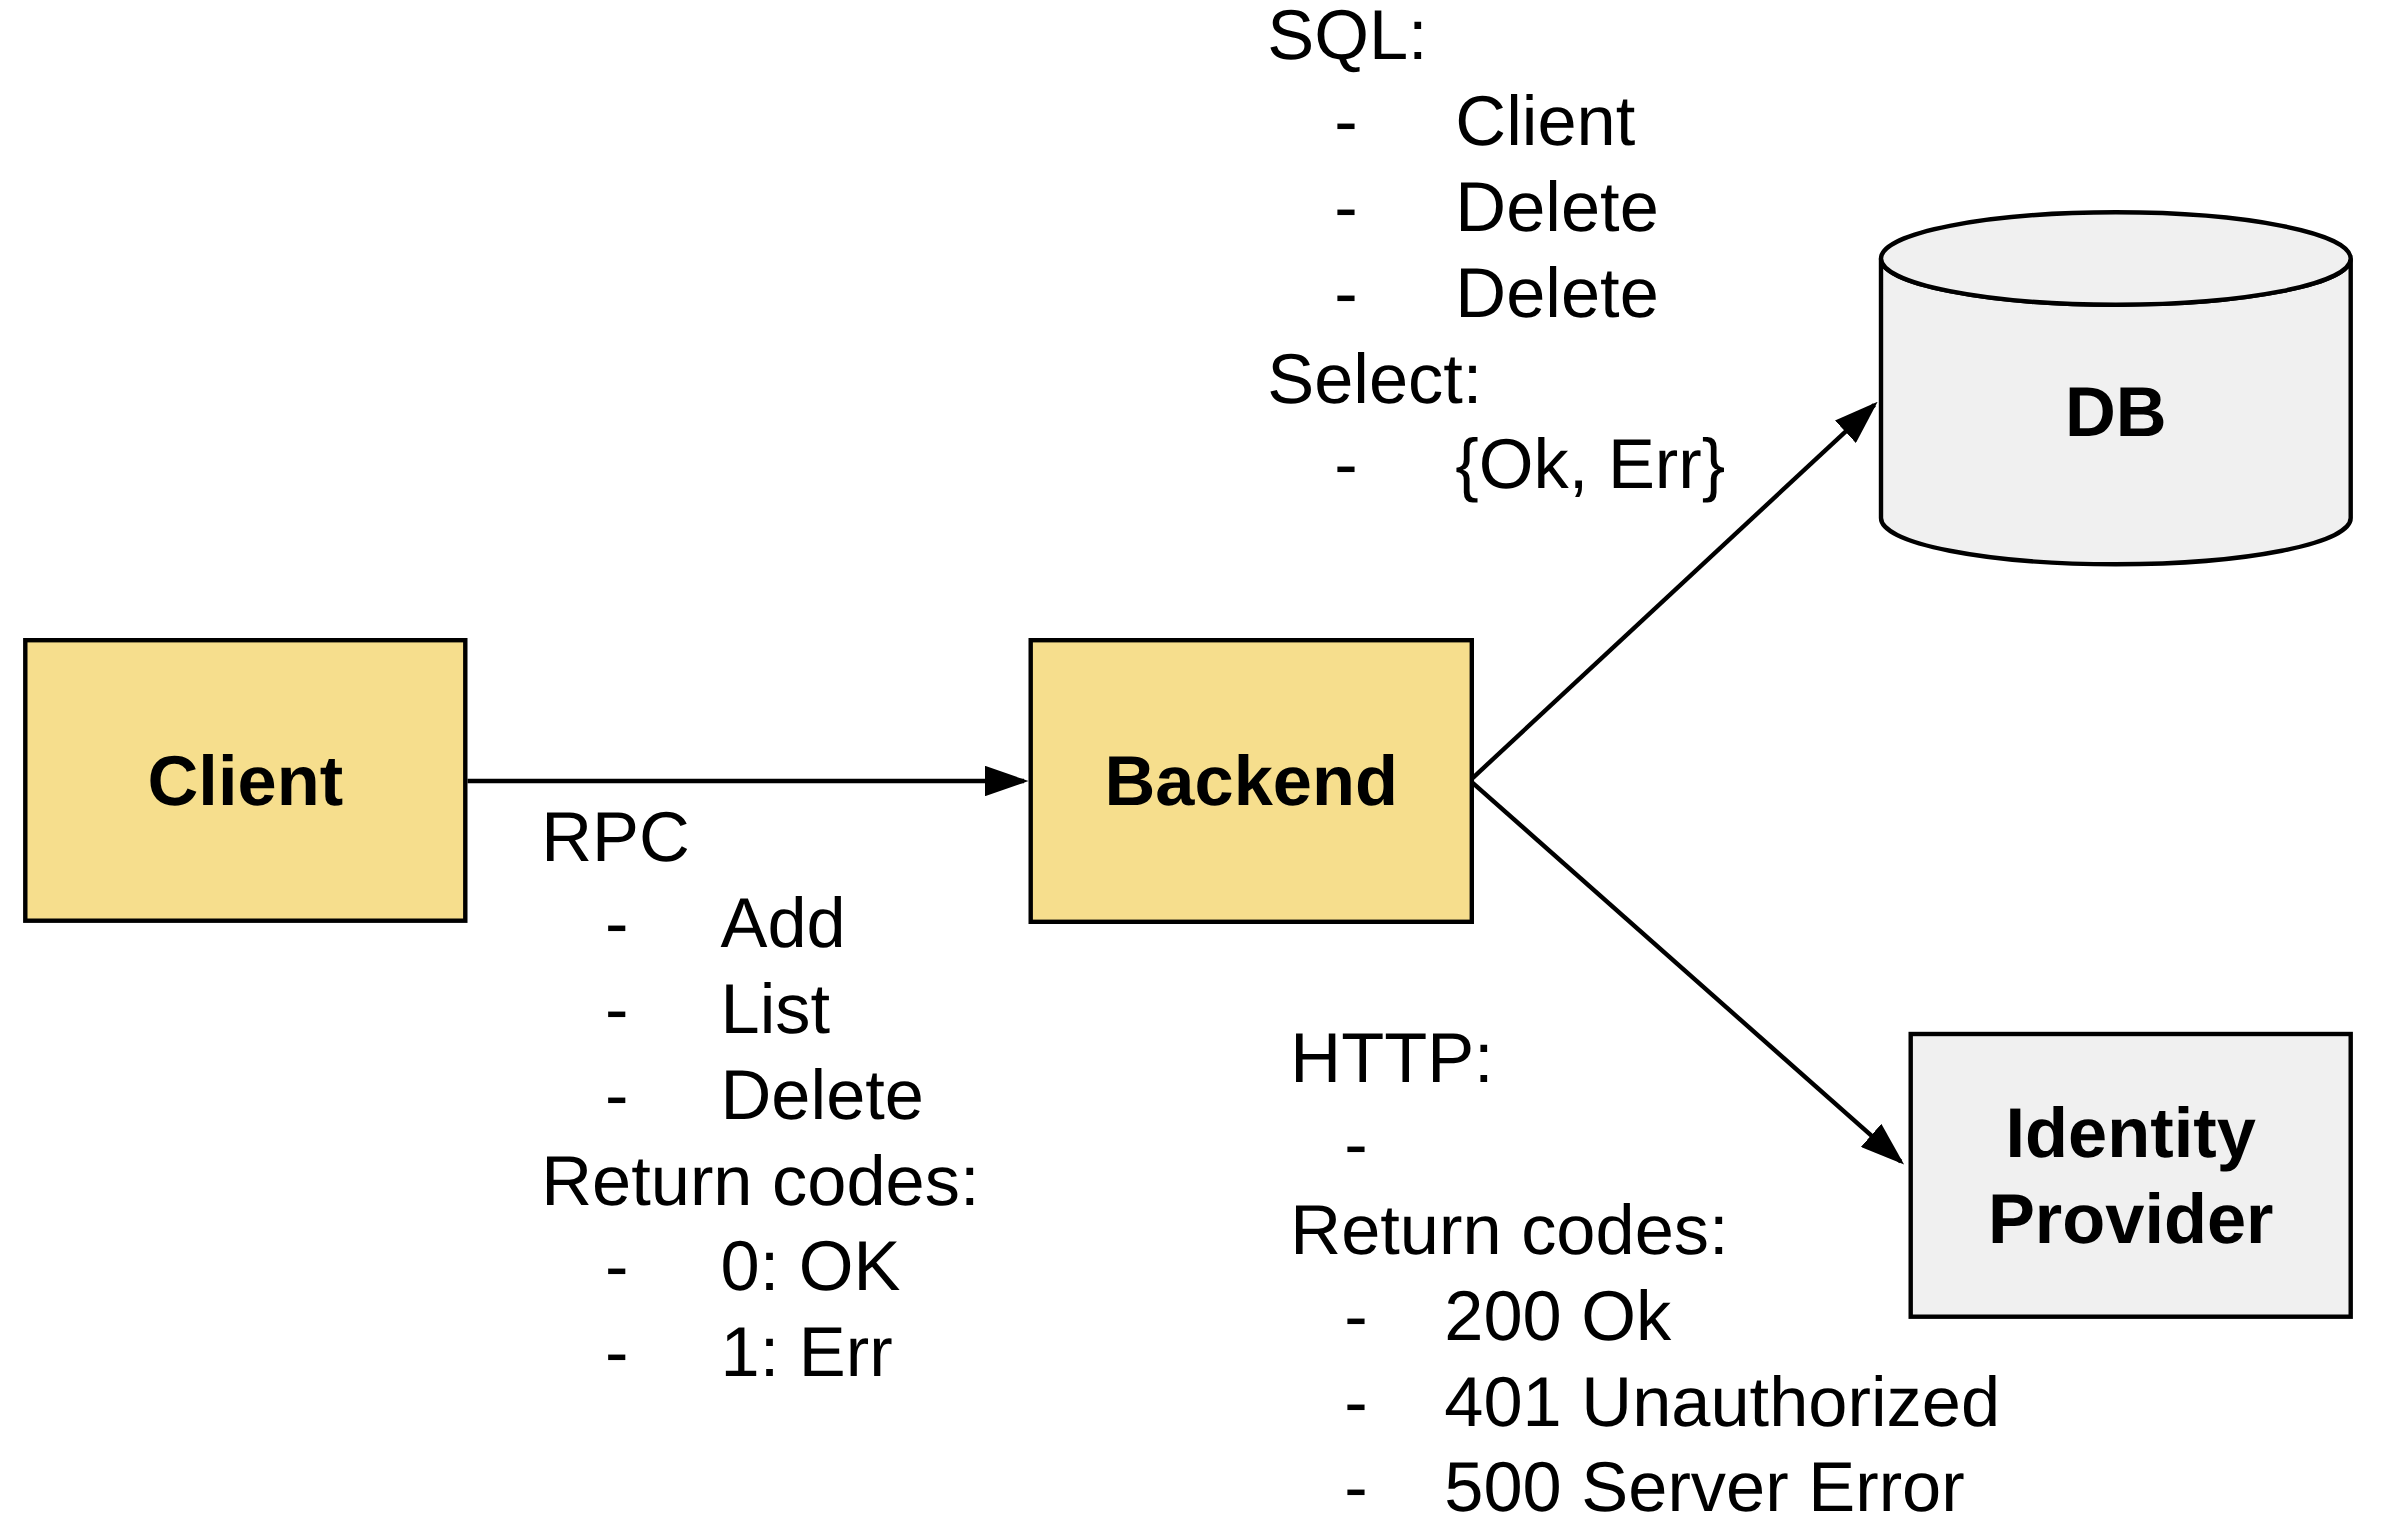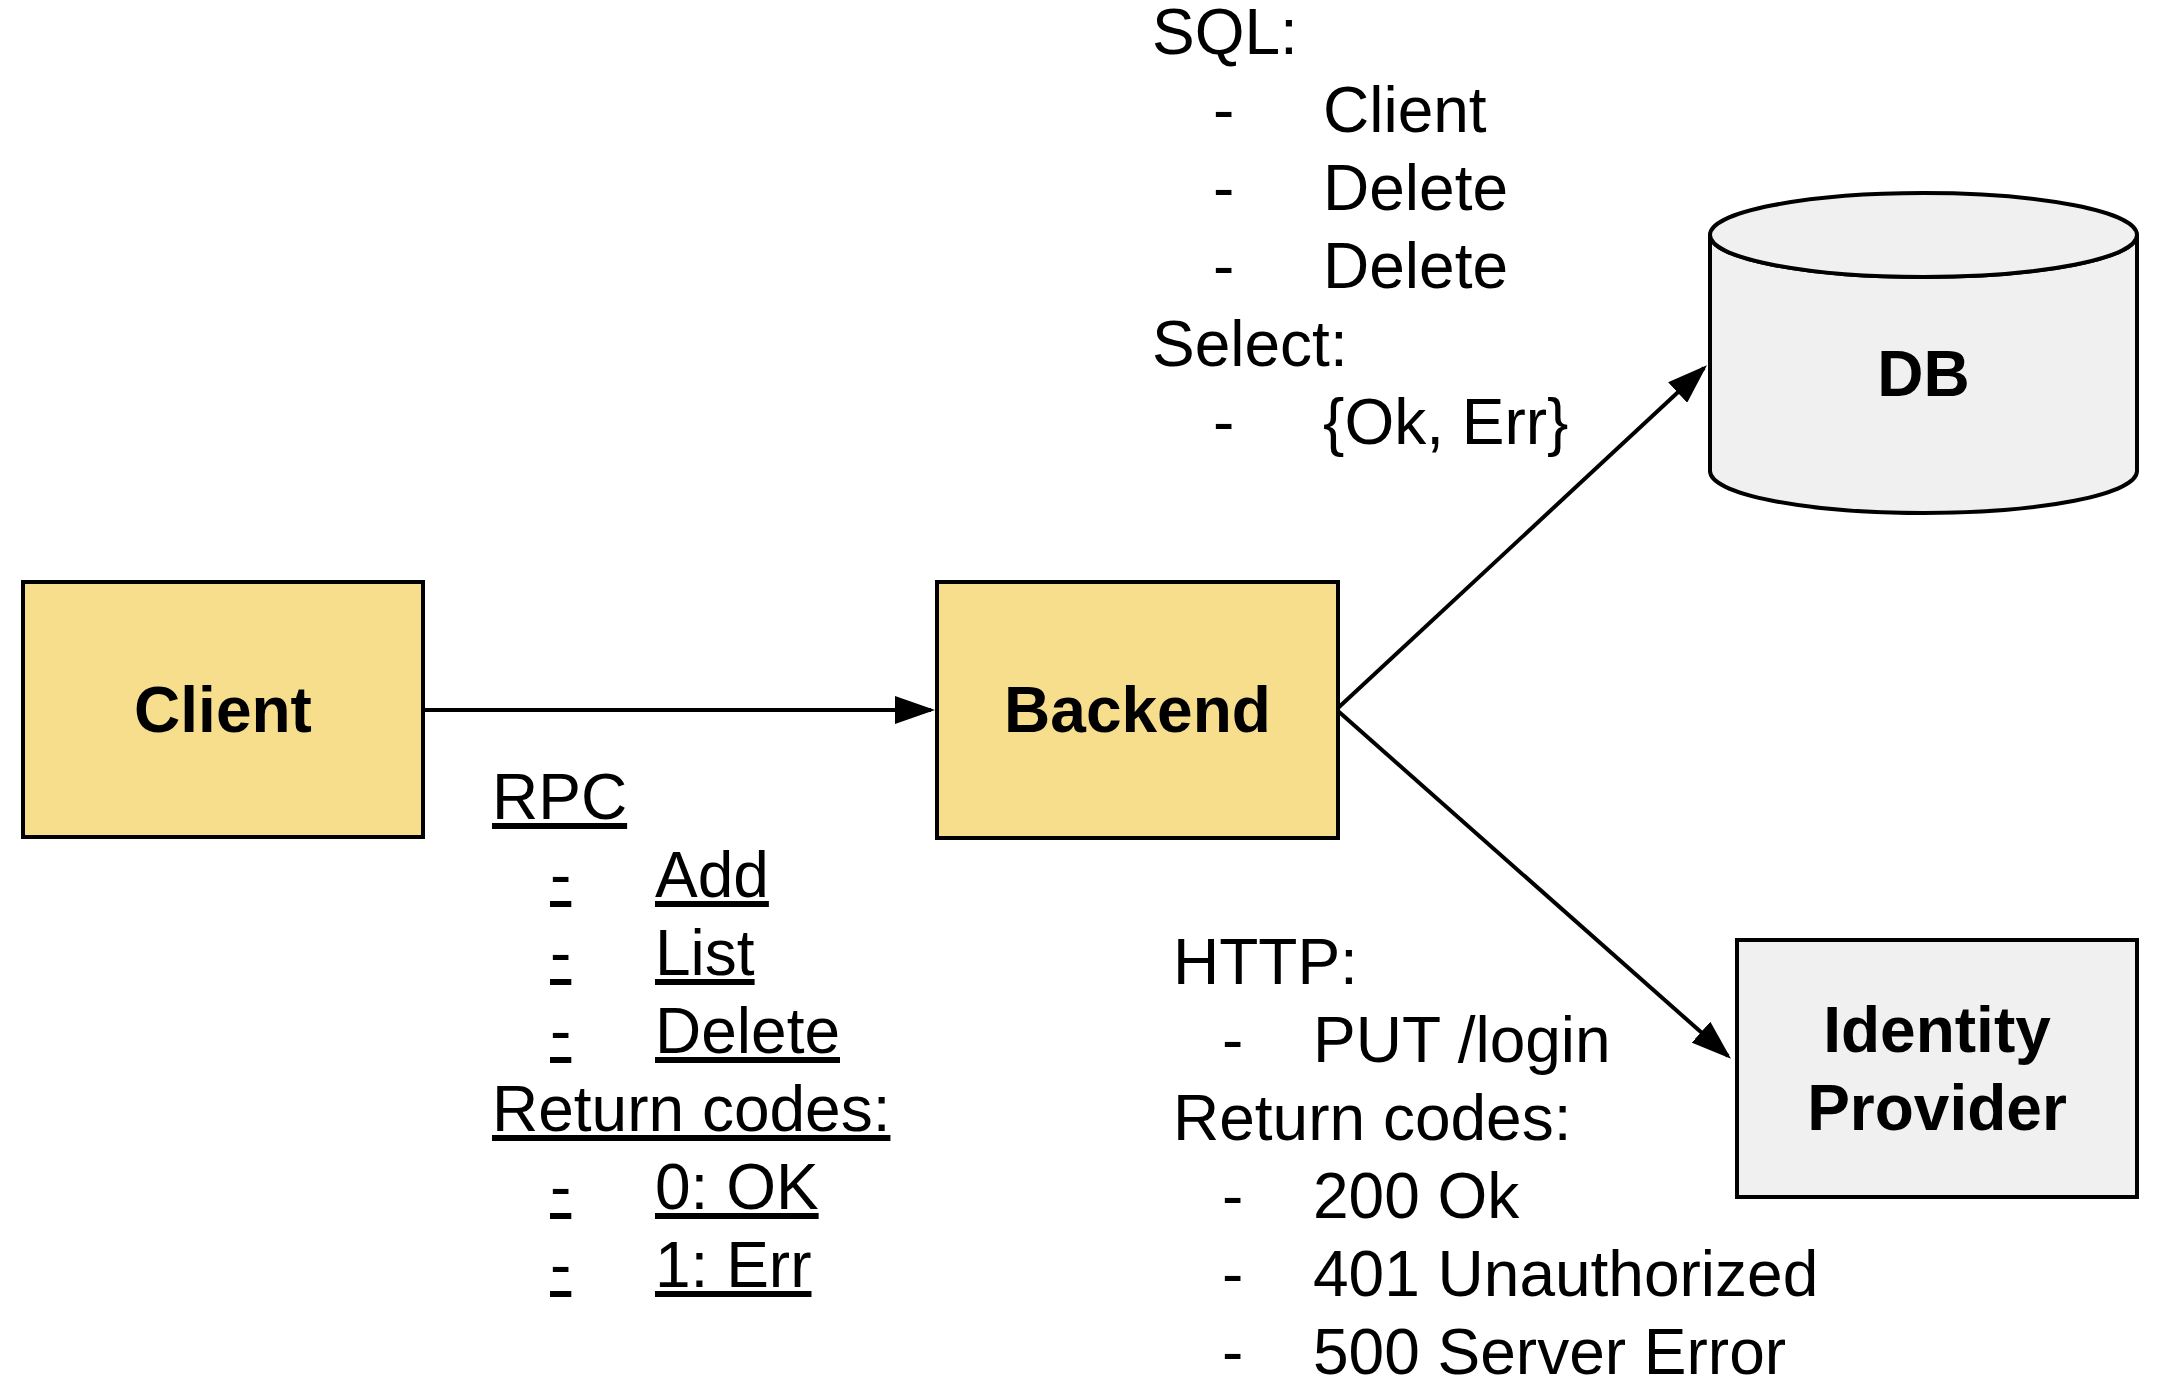--- a/index.html
+++ b/index.html
@@ -35,21 +35,21 @@
   .lbl-db       { left: 1710px; top: 277px; width: 427px; height: 194px; }
   .lbl-idp      { left: 1737px; top: 940px; width: 400px; height: 257px; }
   
   .note {
     position: absolute;
     font-size: 64px;
     white-space: nowrap;
   }
   .note .ln { display: flex; height: 78px; line-height: 78px; }
   .note .dash { display: inline-block; }
-  .note-rpc  { left: 492px;  top: 758px; text-decoration: underline; }
+  .note-rpc  { left: 492px;  top: 722px; }
   .note-sql  { left: 1152px; top: -7px;  }
   .note-http { left: 1173px; top: 923px; }
   .note-rpc  .dash { margin-left: 58px; width: 105px; }
   .note-sql  .dash { margin-left: 61px; width: 110px; }
   .note-http .dash { margin-left: 49px; width:  91px; }
 </style>
 </head>
 <body>
 
 <div class="stage">
@@ -145,21 +145,20 @@
       <span>{Ok, Err}</span>
     </div>
   </div>
 
   <div class="note note-http">
     <div class="ln">
       <span>HTTP:</span>
     </div>
     <div class="ln">
       <span class="dash">-</span>
-      <span>PUT /login</span>
     </div>
     <div class="ln">
       <span>Return codes:</span>
     </div>
     <div class="ln">
       <span class="dash">-</span>
       <span>200 Ok</span>
     </div>
     <div class="ln">
       <span class="dash">-</span>

